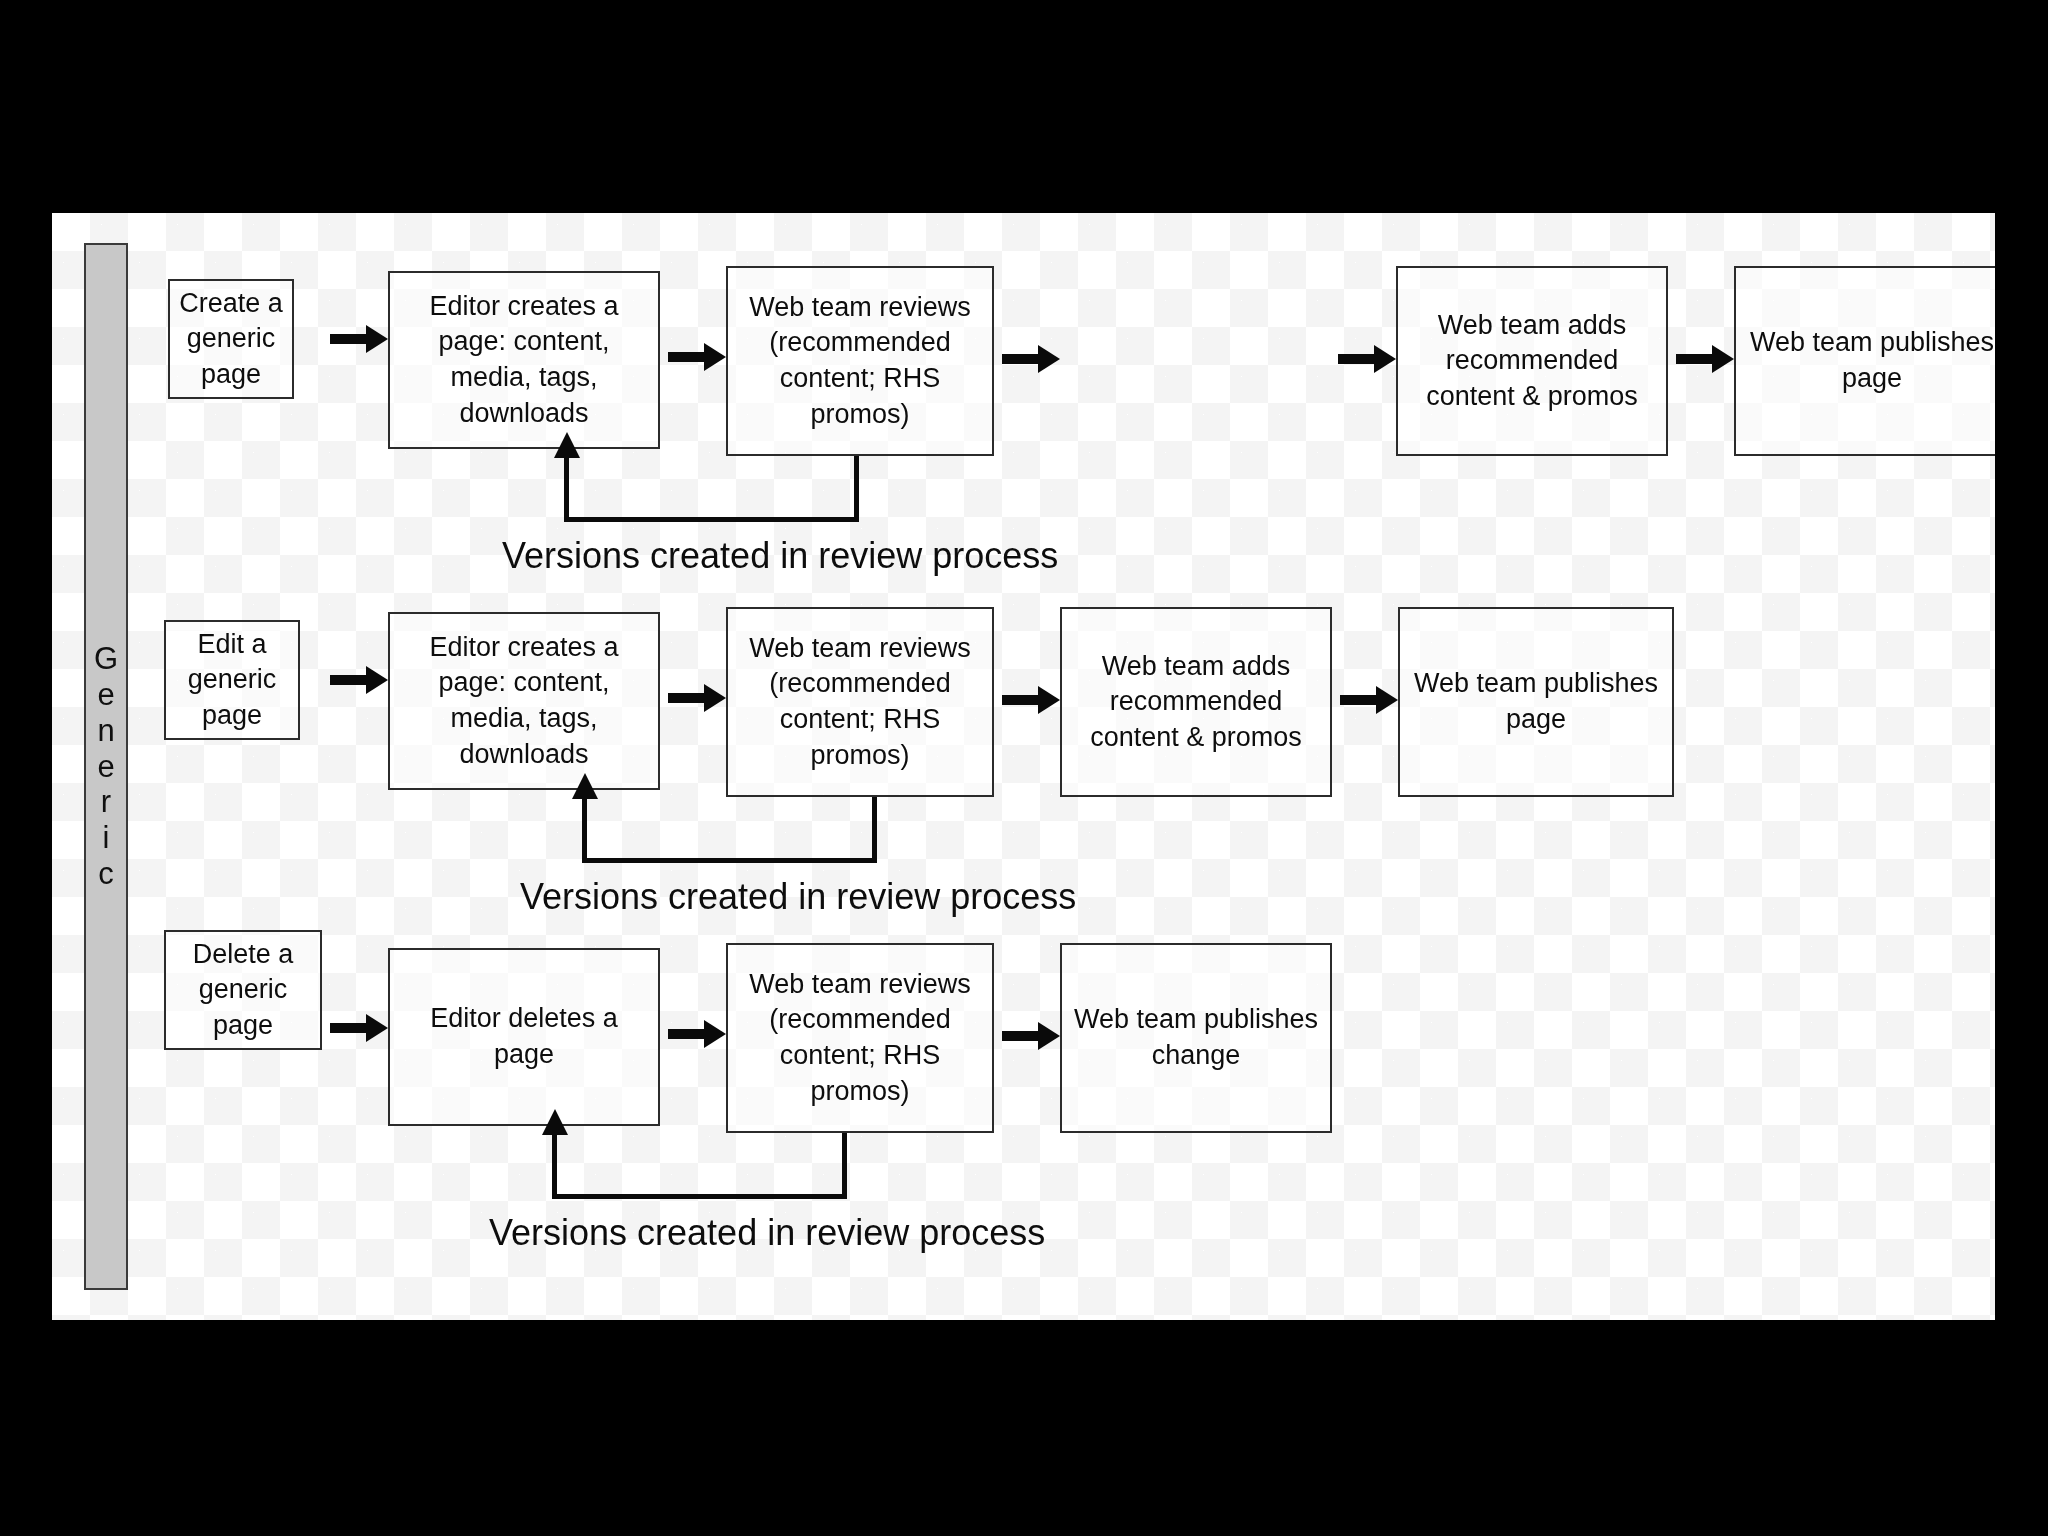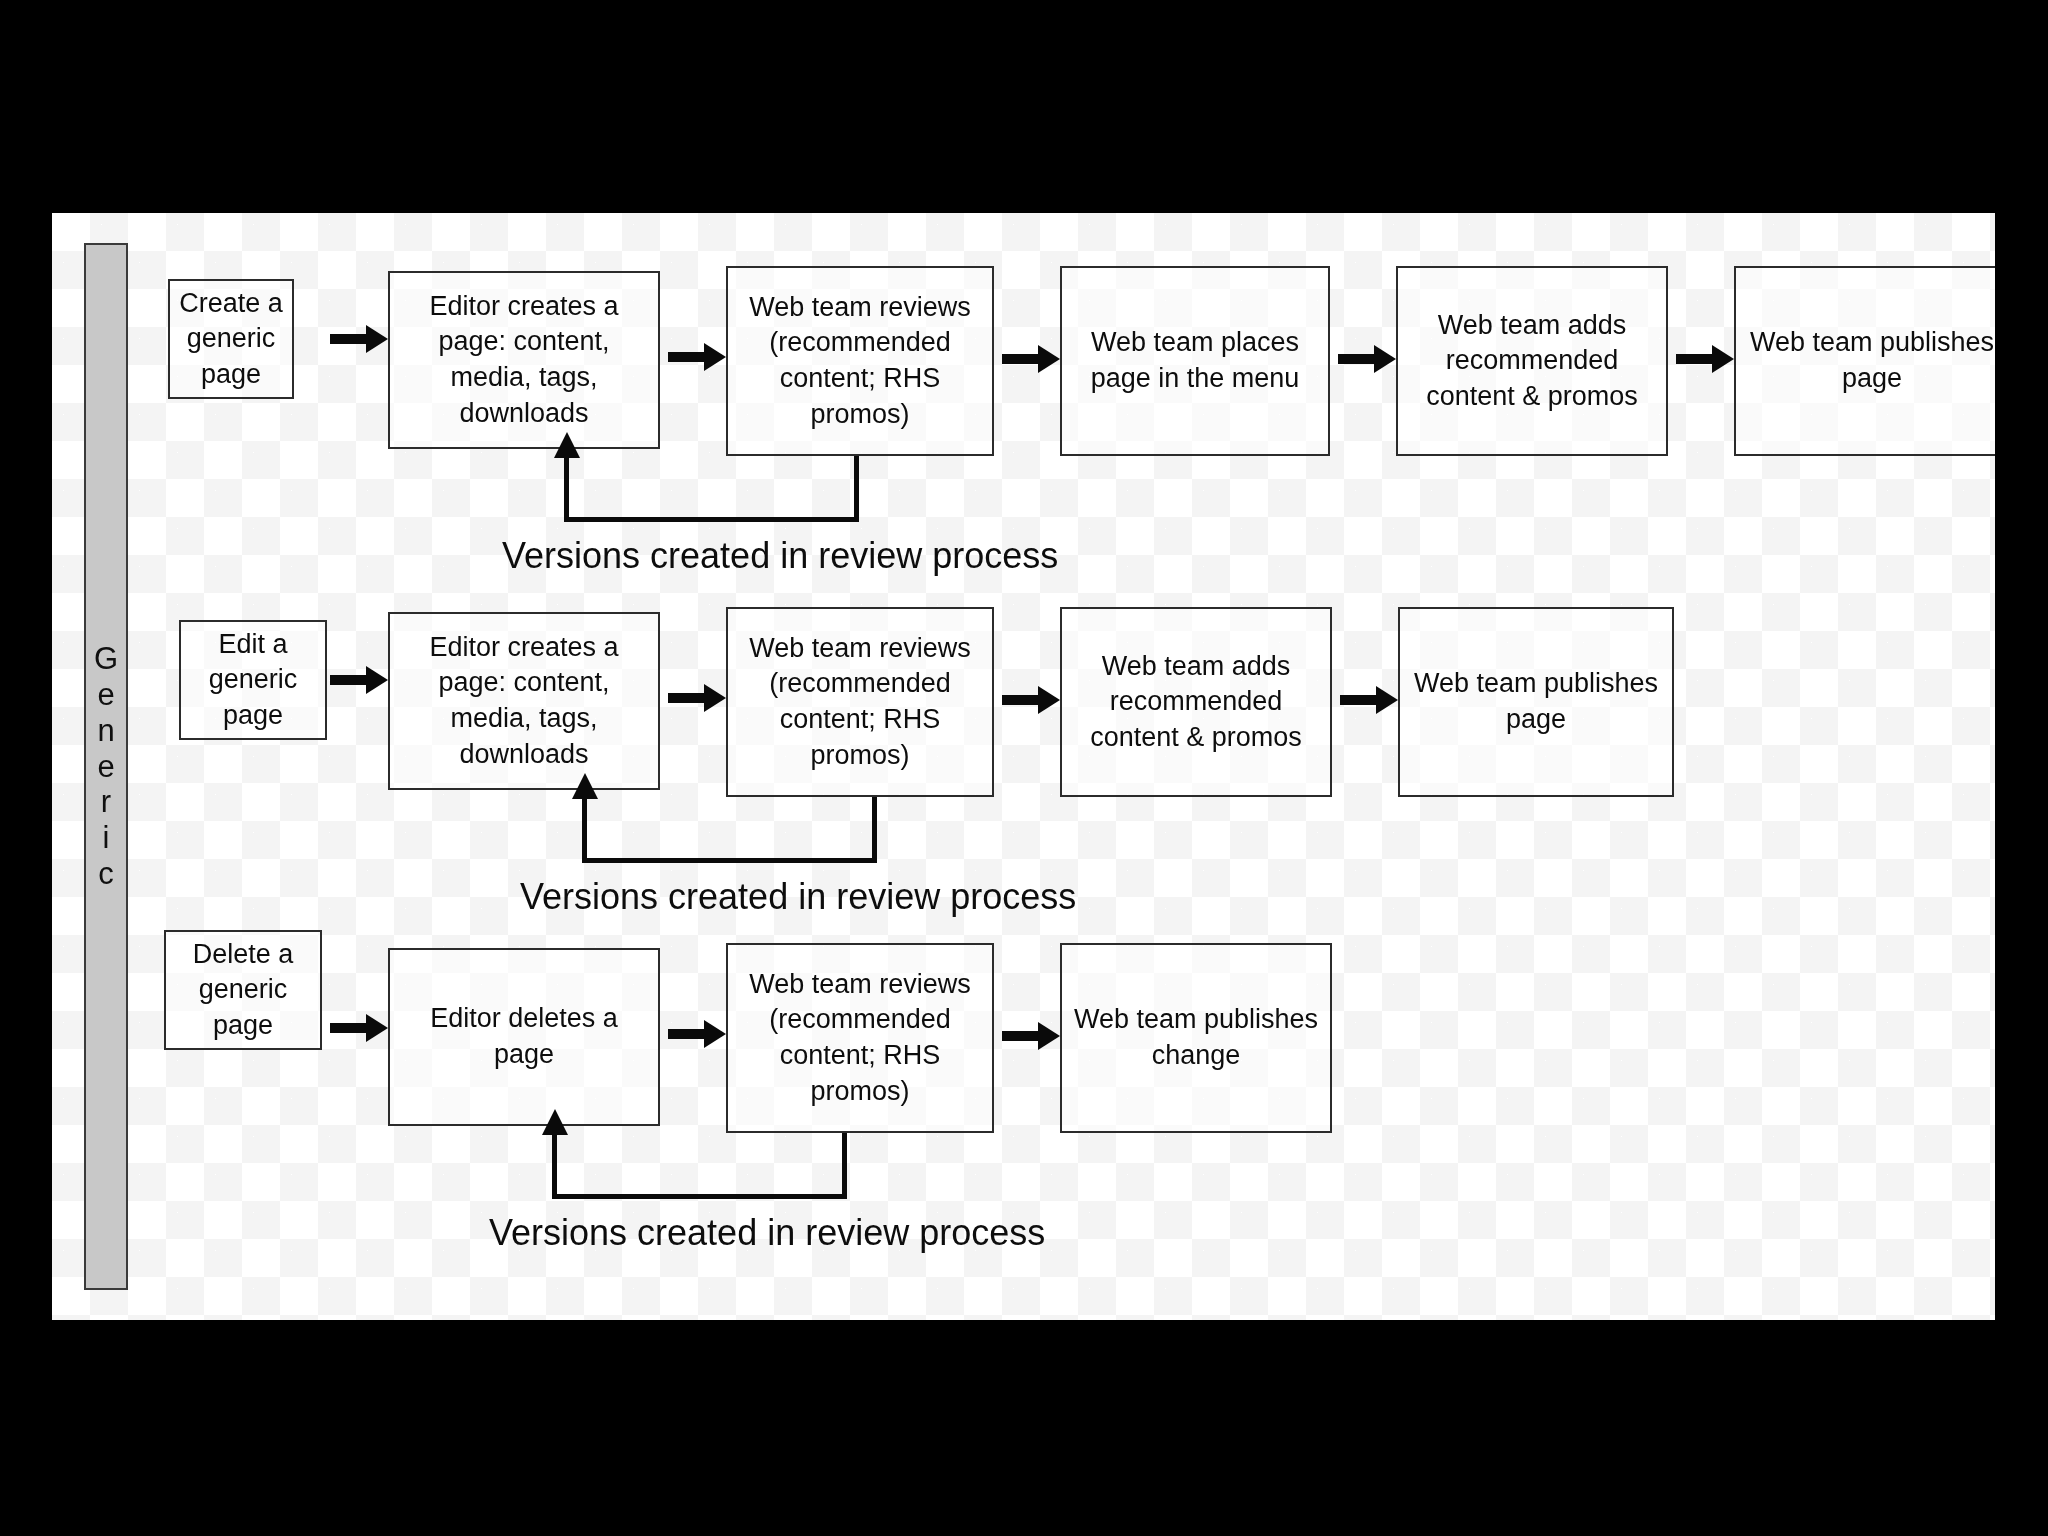--- a/index.html
+++ b/index.html
@@ -144,40 +144,38 @@
 
   <div class="arrow-h" style="left:616px; top:139px; width:38px;"></div>
 
   <div class="box" style="left:674px; top:53px; width:268px; height:190px;">Web team reviews
 (recommended
 content; RHS
 promos)</div>
 
   <div class="arrow-h" style="left:950px; top:141px; width:38px;"></div>
 
-  <div class="box" style="left:1008px; top:53px; width:270px; height:190px;">Web team places
-page in the menu</div>
 
   <div class="arrow-h" style="left:1286px; top:141px; width:38px;"></div>
 
   <div class="box" style="left:1344px; top:53px; width:272px; height:190px;">Web team adds
 recommended
 content &amp; promos</div>
 
   <div class="arrow-h" style="left:1624px; top:141px; width:38px;"></div>
 
   <div class="box" style="left:1682px; top:53px; width:276px; height:190px;">Web team publishes
 page</div>
 
   <div class="loop" style="left:512px; top:243px; width:295px; height:66px;">
     <span class="loop-head"></span>
   </div>
   <div class="loop-label" style="left:450px; top:322px;">Versions created in review process</div>
 
-  <div class="box" style="left:112px; top:407px; width:148px; height:120px;margin-left:15px;">Edit a
+  <div class="box" style="left:112px; top:407px; width:136px; height:120px;">Edit a
 generic
 page</div>
 
   <div class="arrow-h" style="left:278px; top:462px; width:38px;"></div>
 
   <div class="box" style="left:336px; top:399px; width:272px; height:178px;">Editor creates a
 page: content,
 media, tags,
 downloads</div>
 

